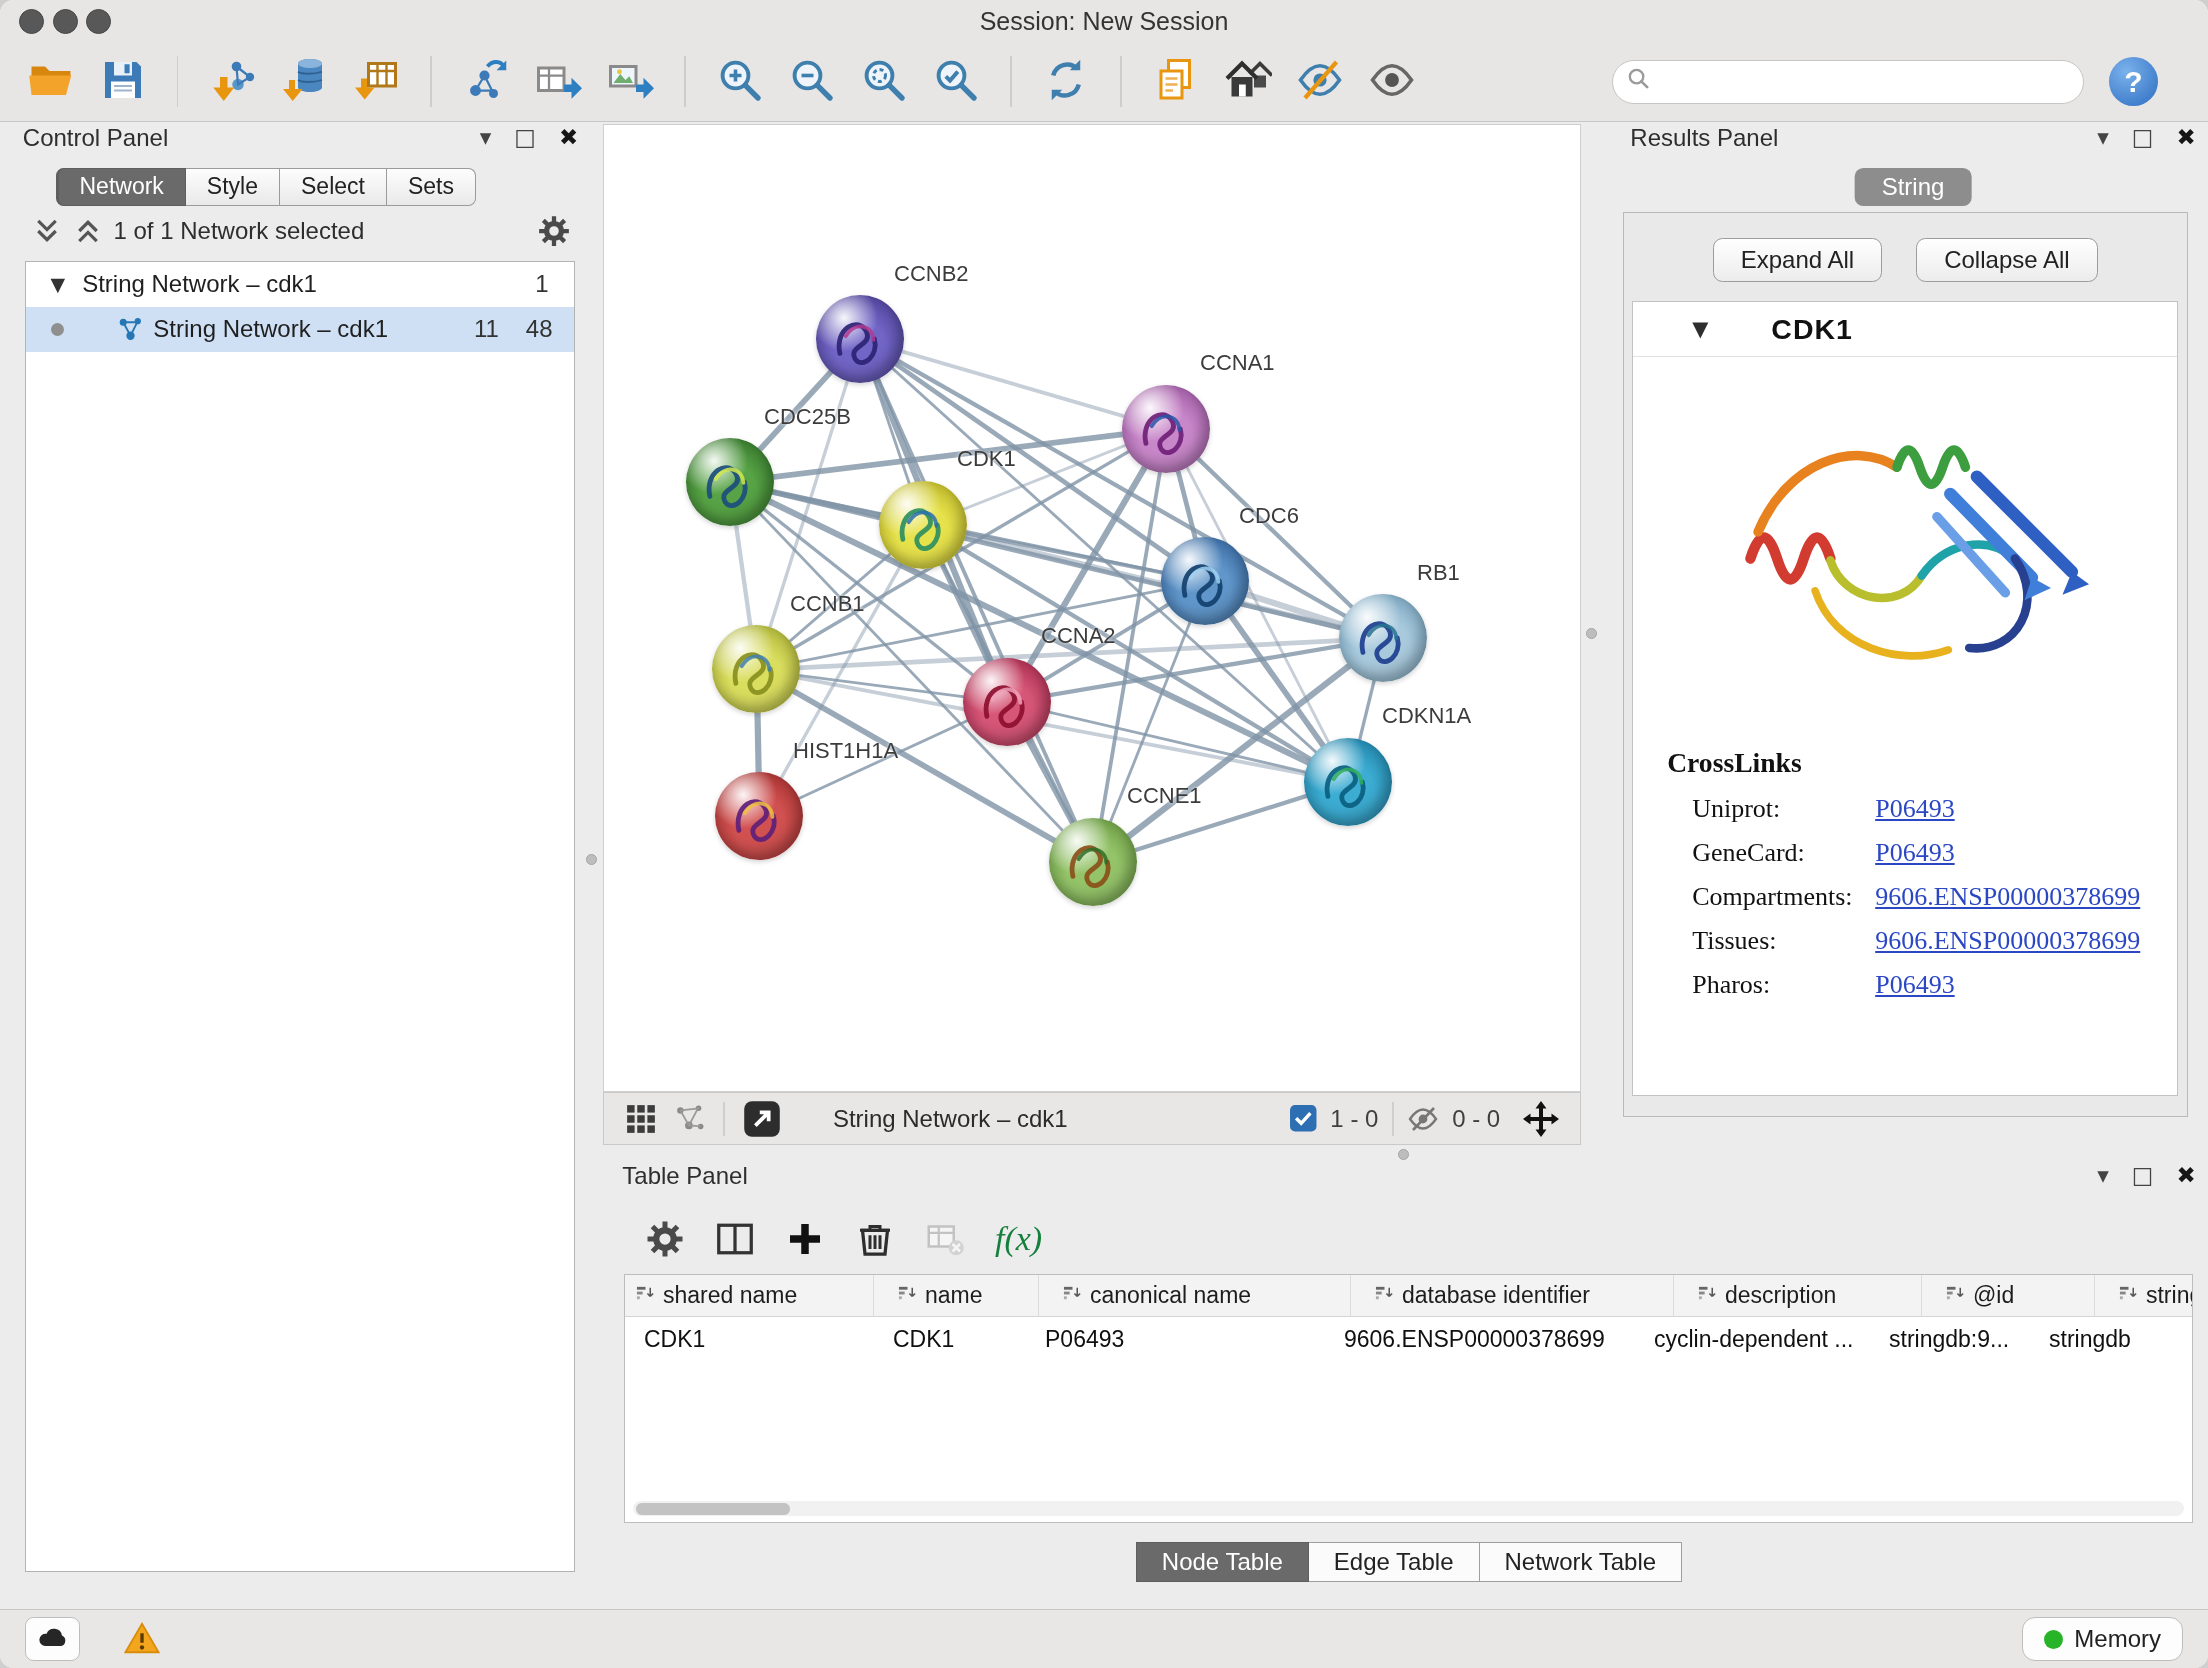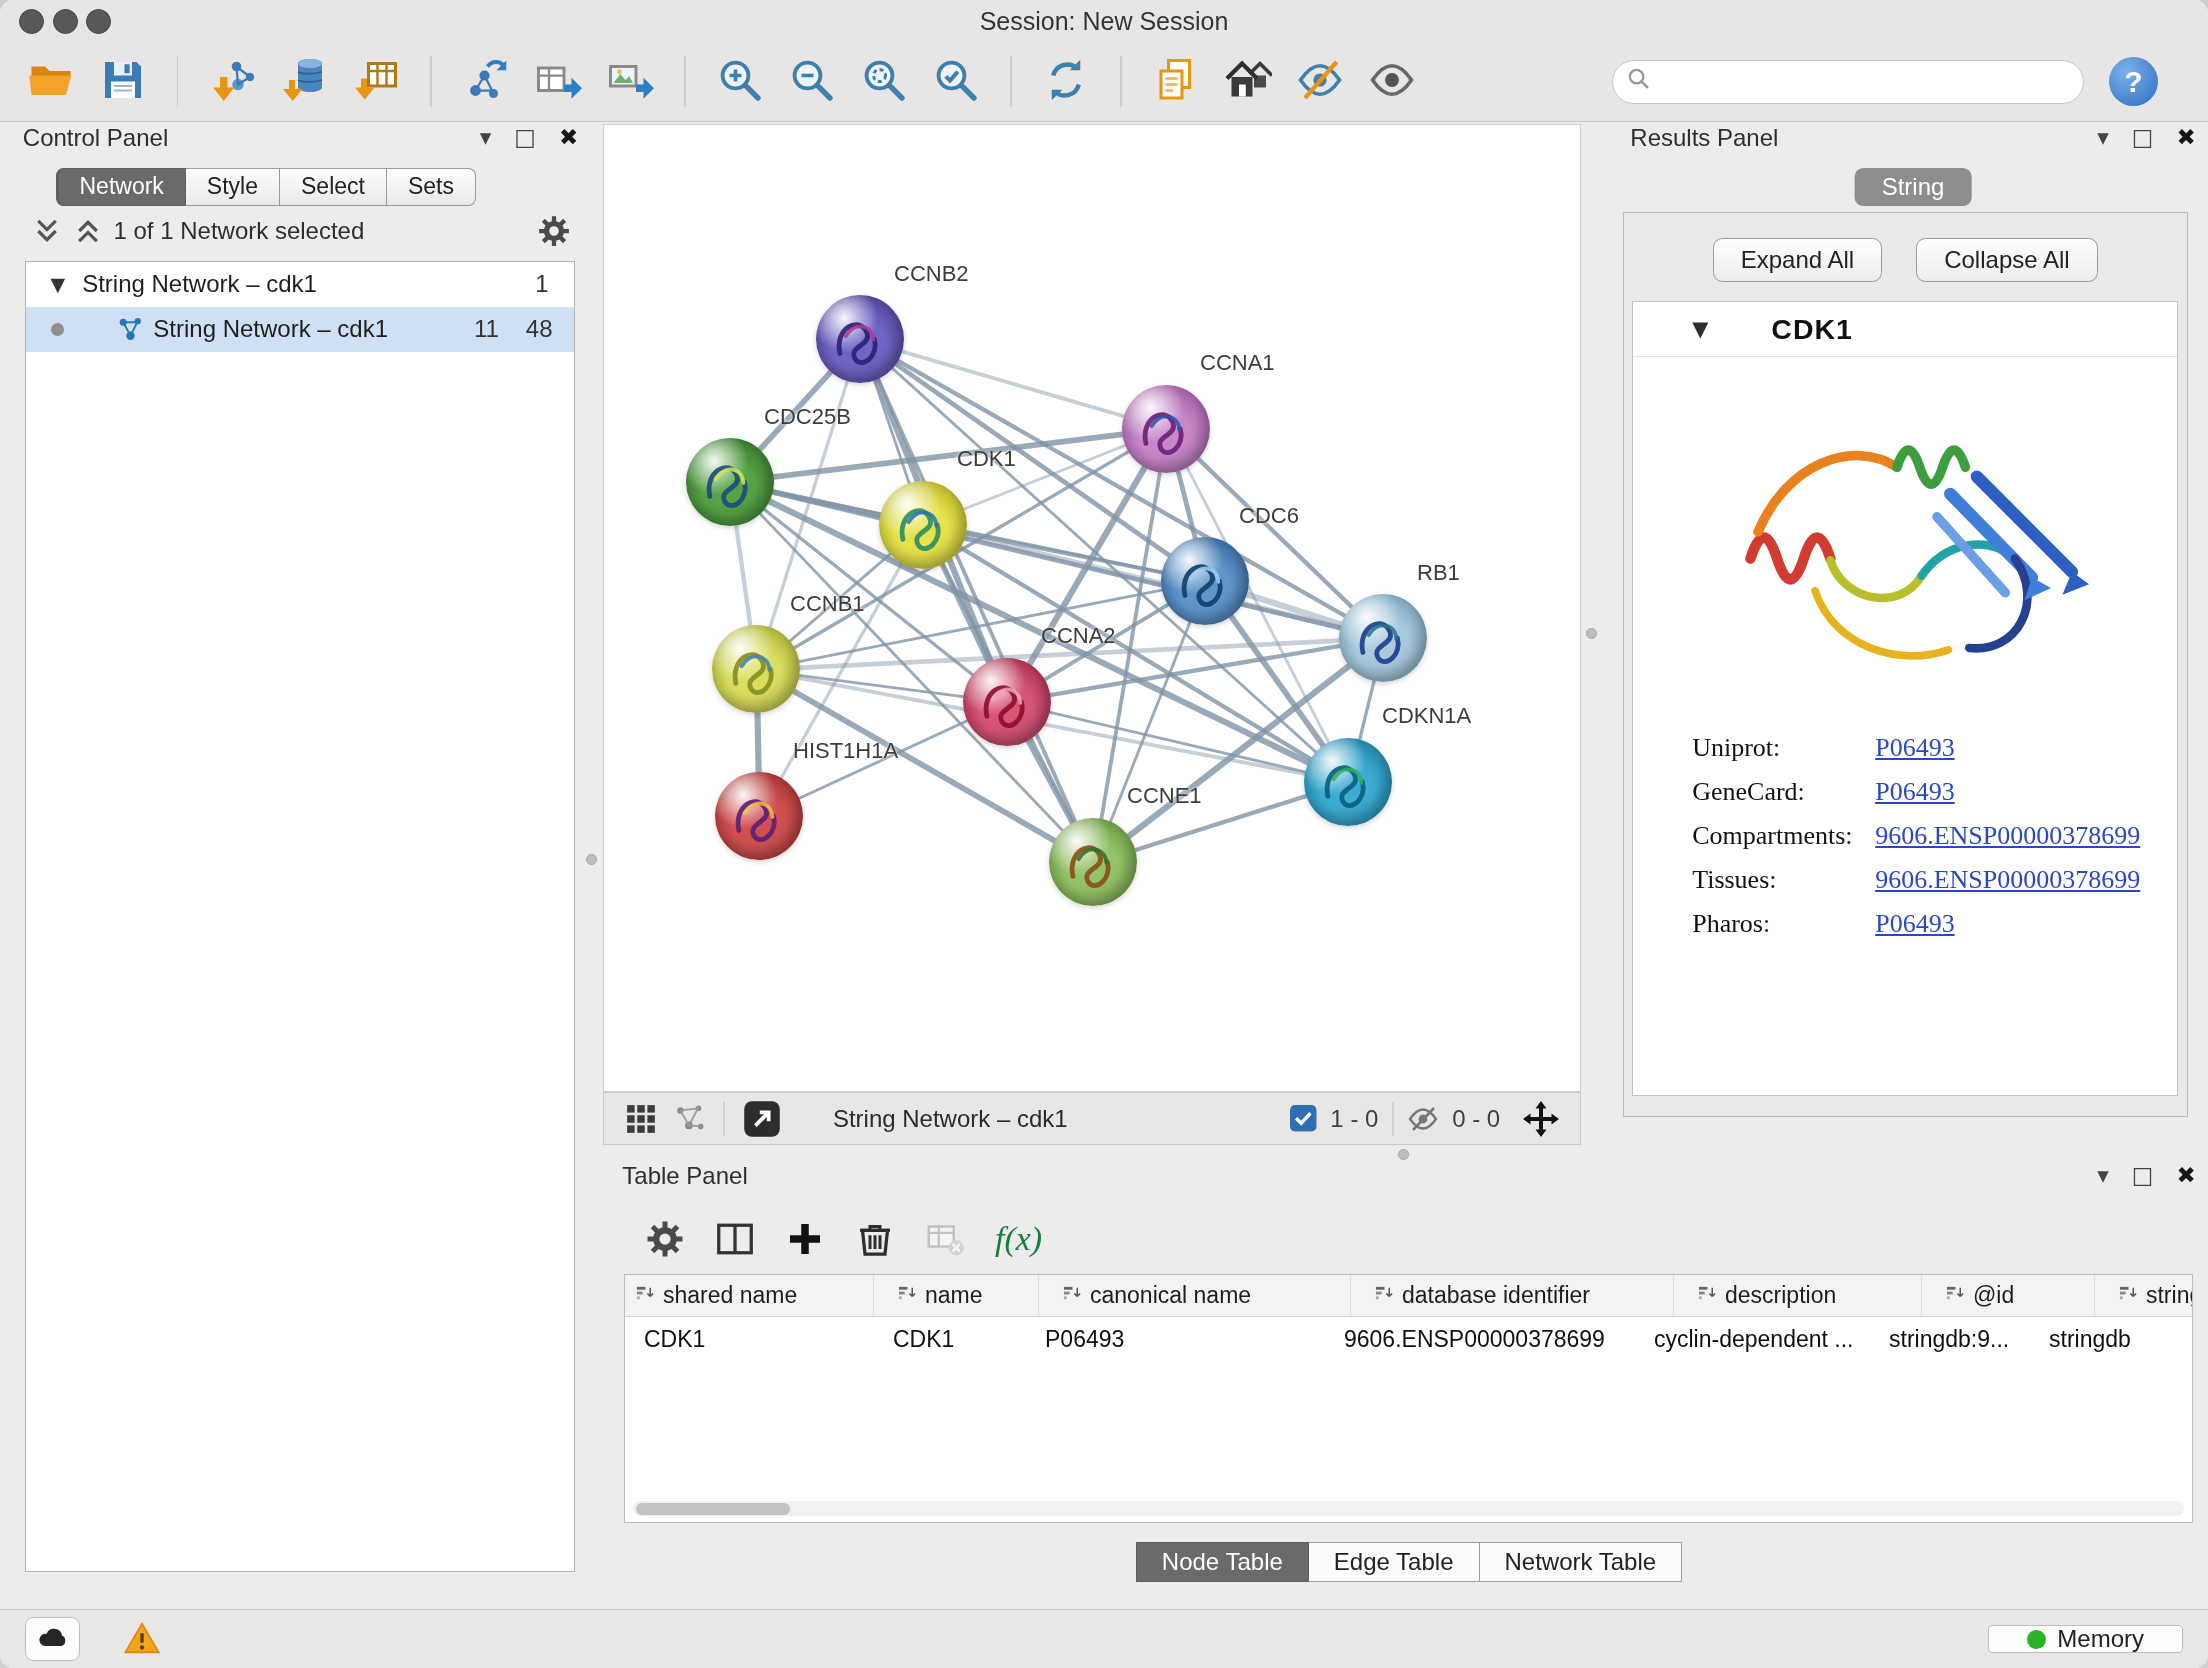--- a/index.html
+++ b/index.html
@@ -109,21 +109,21 @@
   .ttab{height:40px;padding:0 25px;font-size:24px;border:1px solid #9e9e9e;border-left:none;background:#fbfbfb;color:#222;cursor:pointer;}
   .ttab:first-child{border-left:1px solid #9e9e9e;}
   .ttab.active{background:#6a6a6a;color:#fff;border-color:#5e5e5e;}
 
   
   #statusbar{position:absolute;left:0;top:1609px;width:100%;height:59px;background:#e9e7e6;border-top:1.9px solid #c6c6c6;display:flex;align-items:center;padding:0 25px;gap:34px;}
   .sbtn{height:44px;min-width:55px;border:1.9px solid #bdbdbd;border-radius:8.6px;background:#fdfdfd;display:flex;align-items:center;justify-content:center;cursor:pointer;}
   .sbtn svg{width:34px;height:27px;}
   .warn{border:none;background:transparent;}
   .warn svg{width:38px;height:34px;}
-  .membtn{margin-left:auto;height:28px;padding:0 38px;border:1.9px solid #bdbdbd;border-radius:4px;background:#fdfdfd;display:flex;align-items:center;gap:11.4px;font-size:24px;color:#222;cursor:pointer;}
+  .membtn{margin-left:auto;height:44px;padding:0 21px;border:1.9px solid #bdbdbd;border-radius:13px;background:#fdfdfd;display:flex;align-items:center;gap:11.4px;font-size:24px;color:#222;cursor:pointer;}
   .memdot{width:19px;height:19px;border-radius:50%;background:#28b428;}
 </style>
 </head>
 <body>
 
 <div id="app">
 
   <div class="titlebar">
     <div class="lights">
       <span class="light"></span>
@@ -557,20 +557,21 @@
             <path d="M232 214 C 256 180, 300 170, 330 196" stroke="#1fa3a8" stroke-width="9"></path>
             <path d="M262 128 L 348 216" stroke="#3f7fd9" stroke-width="13"></path>
             <path d="M290 110 L 390 210" stroke="#2e5fc2" stroke-width="13"></path>
             <path d="M248 152 L 320 232" stroke="#6a9fe8" stroke-width="10"></path>
             <path d="M330 196 C 362 242, 332 296, 282 290" stroke="#27408f" stroke-width="9"></path>
             <path d="M120 230 C 140 290, 210 310, 260 292" stroke="#e8b21f" stroke-width="8"></path>
             <path d="M348 216 l20 11 -28 13z" fill="#3f7fd9" stroke="none"></path>
             <path d="M390 210 l18 13 -28 11z" fill="#2e5fc2" stroke="none"></path>
           </g>
         </svg>
+        <div class="clhead">CrossLinks</div>
         <div id="crosslinks-rows">
             <div class="clrow">
               <span class="cll">Uniprot:</span>
               <a class="clv">P06493</a>
             </div>
             <div class="clrow">
               <span class="cll">GeneCard:</span>
               <a class="clv">P06493</a>
             </div>
             <div class="clrow">

